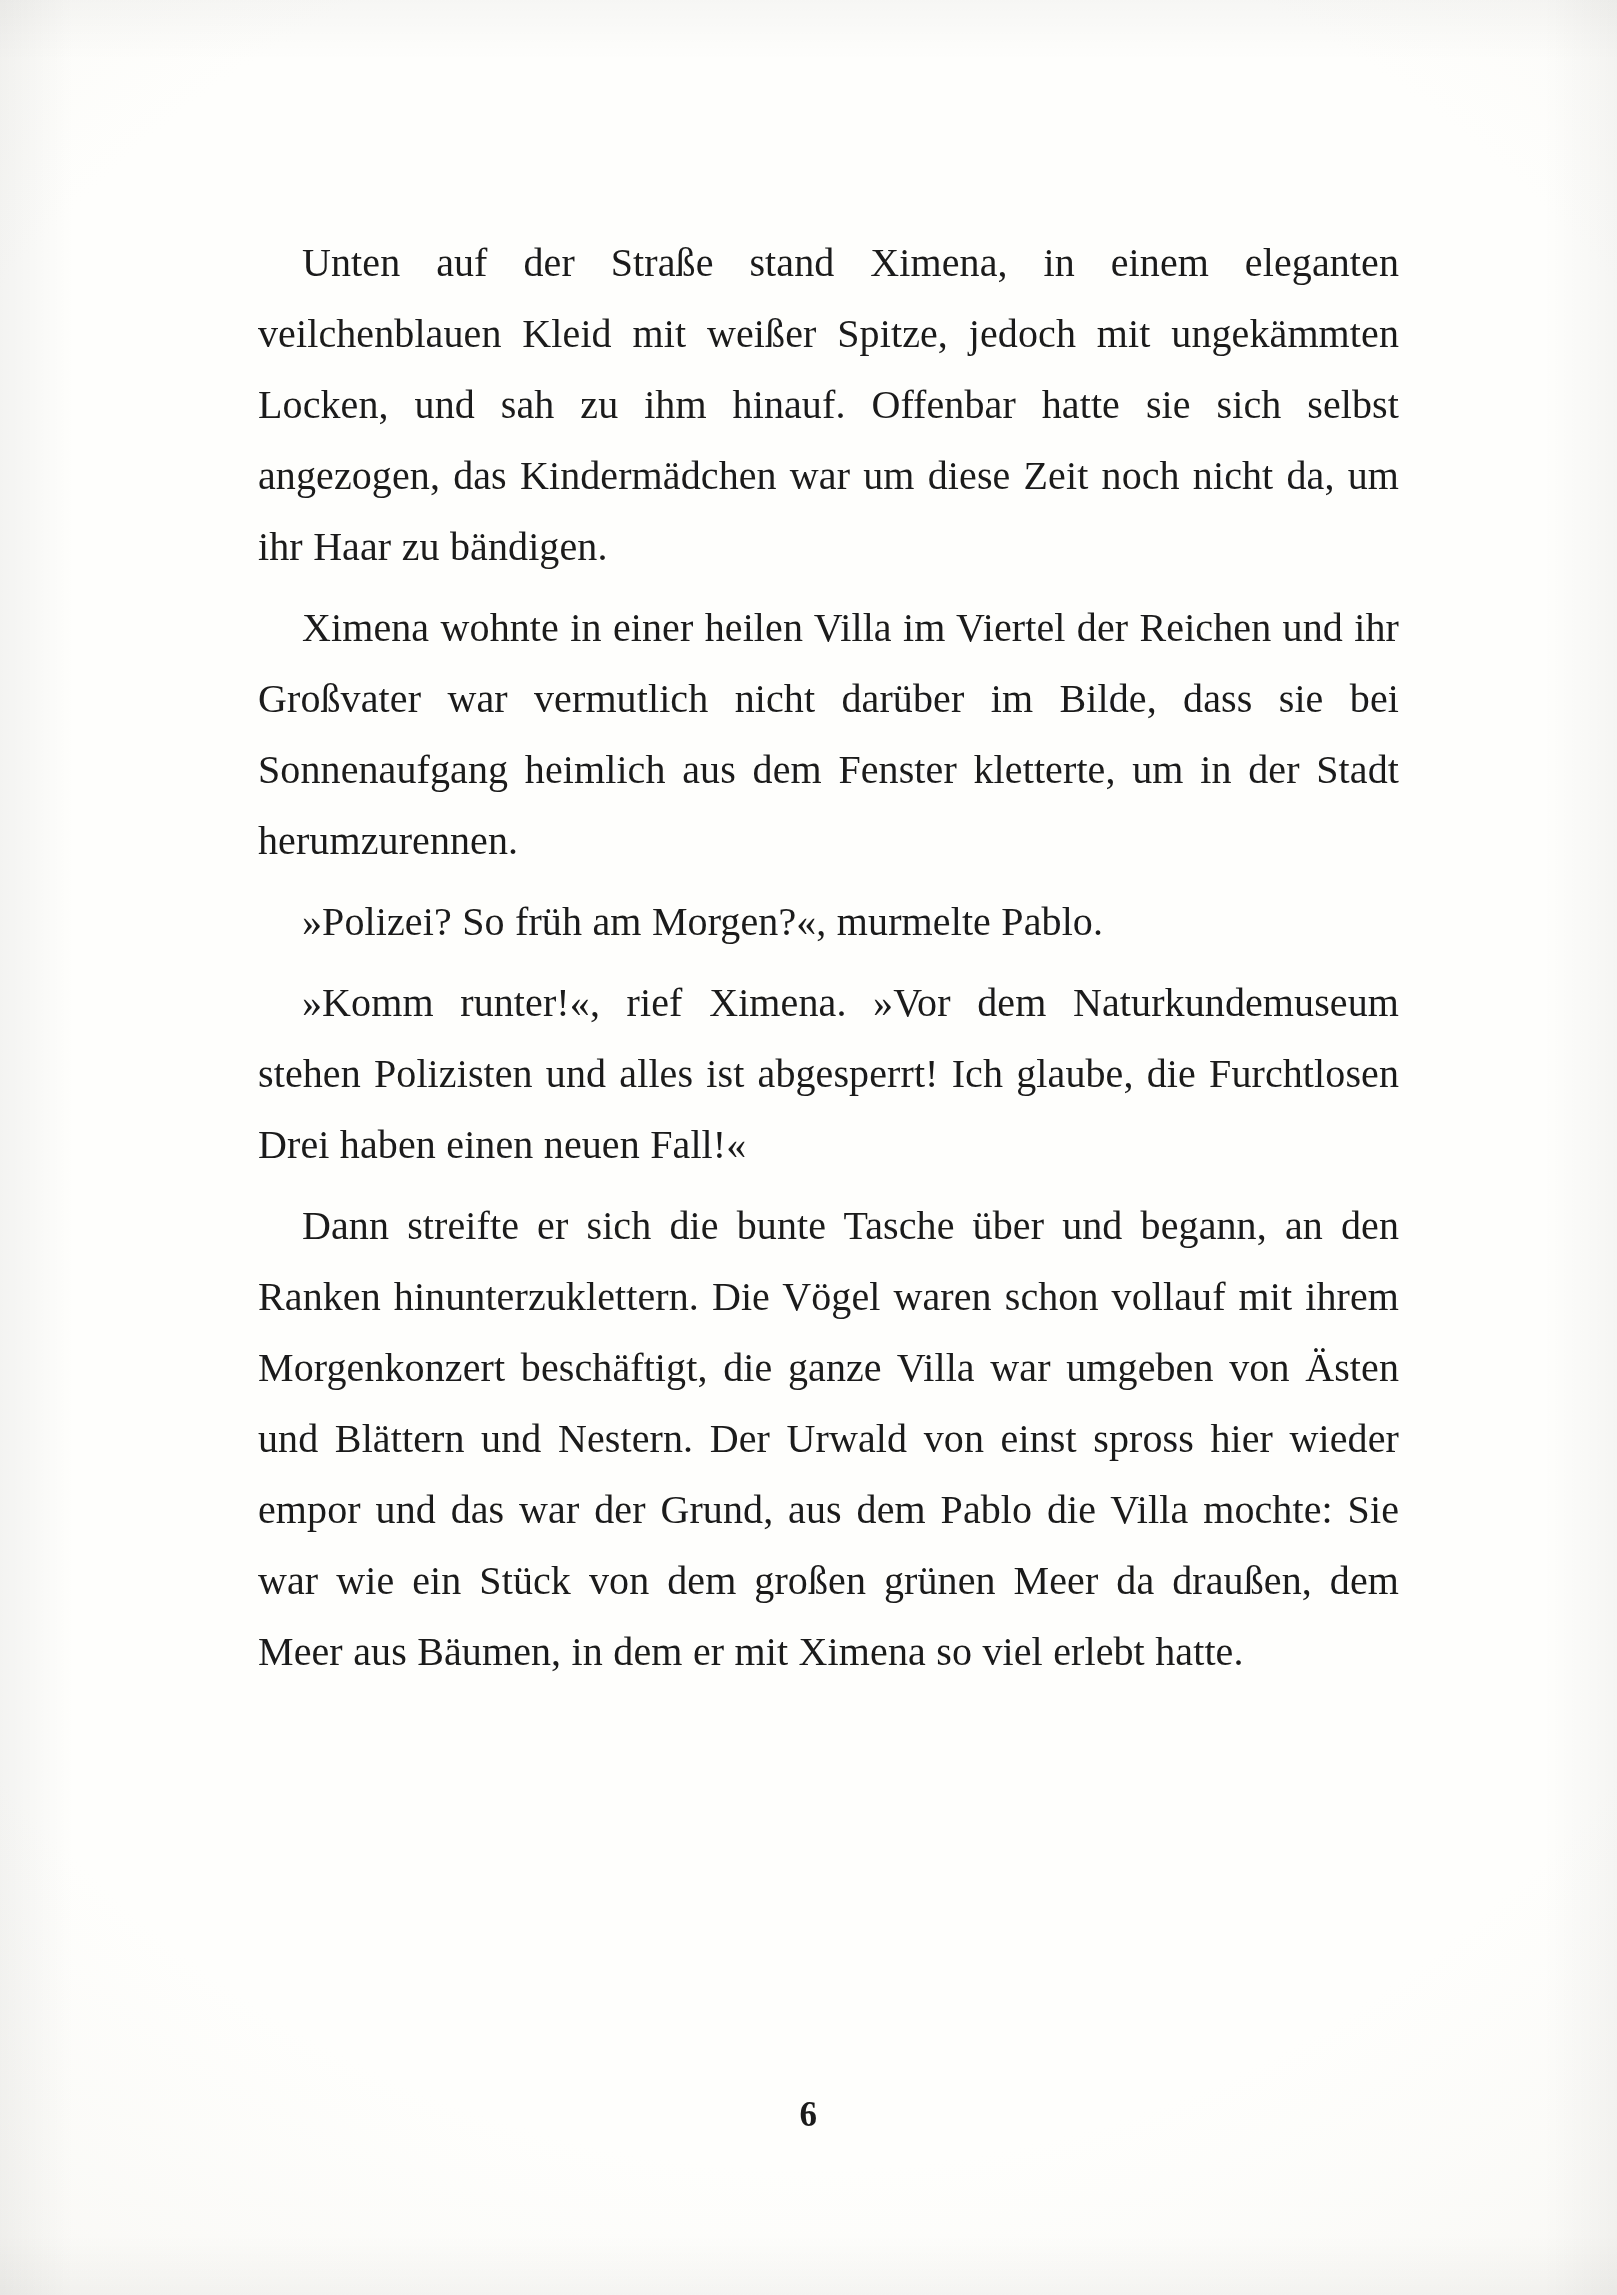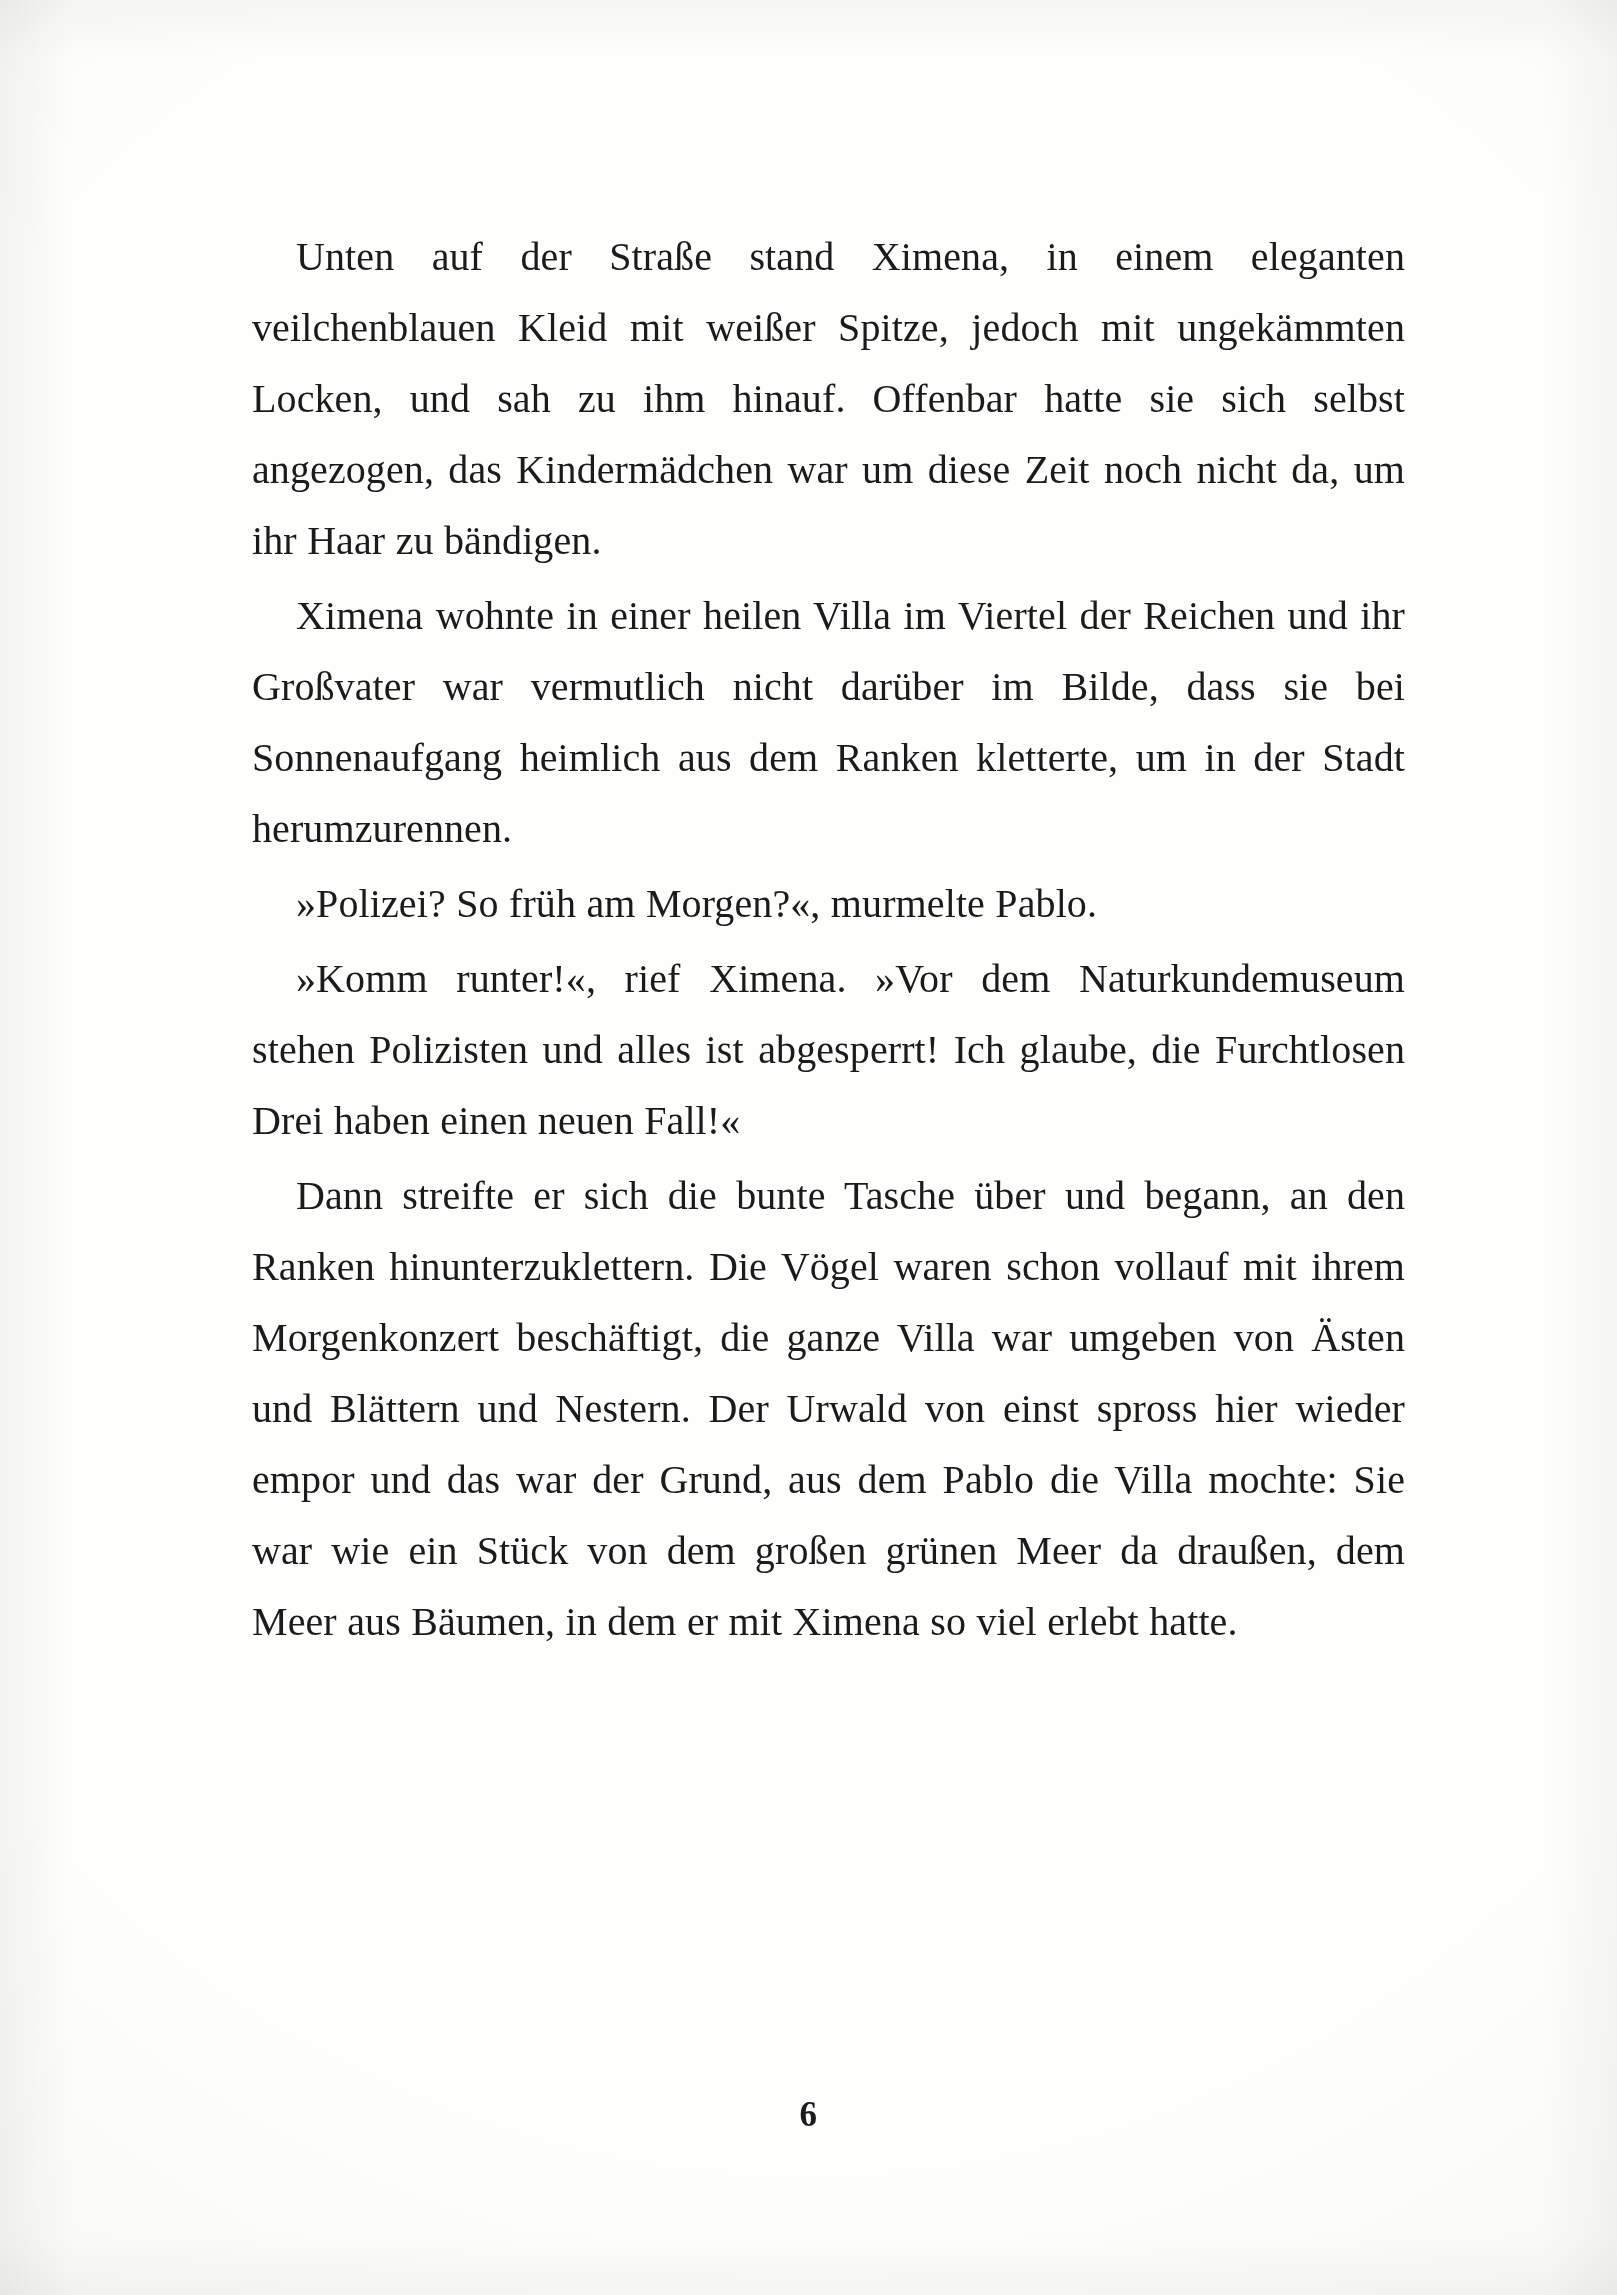--- a/index.html
+++ b/index.html
@@ -38,21 +38,21 @@
   }
 
   .text-block {
     position: absolute;
     left: 248px;
     top: 217px;
     width: 1161px;
   }
 
   p.para {
-    margin: 4px;
+    margin: 10px;
     font-size: 40px;
     line-height: 71px;
     text-align: justify;
     text-justify: inter-word;
     letter-spacing: 0.1px;
     word-spacing: 0.3px;
     hyphens: manual;
   }
 
   p.para + p.para {
@@ -75,21 +75,21 @@
     letter-spacing: 0.7px;
   }
 </style>
 </head>
 <body>
 
 <div class="page">
 
   <div class="text-block">
     <p class="para indent">Unten auf der Straße stand Ximena, in einem eleganten veilchenblauen Kleid mit weißer Spitze, jedoch mit ungekämmten Locken, und sah zu ihm hinauf. Offenbar hatte sie sich selbst angezogen, das Kindermädchen war um diese Zeit noch nicht da, um ihr Haar zu bändigen.</p>
-    <p class="para indent">Ximena wohnte in einer heilen Villa im Viertel der Reichen und ihr Großvater war vermutlich nicht darüber im Bilde, dass sie bei Sonnenaufgang heimlich aus dem Ranken kletterte, um in der Stadt herumzurennen.</p>
+    <p class="para indent">Ximena wohnte in einer heilen Villa im Viertel der Reichen und ihr Großvater war vermutlich nicht darüber im Bilde, dass sie bei Sonnenaufgang heimlich aus dem Fenster kletterte, um in der Stadt herumzurennen.</p>
     <p class="para indent">»Polizei? So früh am Morgen?«, murmelte Pablo.</p>
     <p class="para indent">»Komm runter!«, rief Ximena. »Vor dem Naturkundemuseum stehen Polizisten und alles ist abgesperrt! Ich glaube, die Furchtlosen Drei haben einen neuen Fall!«</p>
     <p class="para indent">Dann streifte er sich die bunte Tasche über und begann, an den Ranken hinunterzuklettern. Die Vögel waren schon vollauf mit ihrem Morgenkonzert beschäftigt, die ganze Villa war umgeben von Ästen und Blättern und Nestern. Der Urwald von einst spross hier wieder empor und das war der Grund, aus dem Pablo die Villa mochte: Sie war wie ein Stück von dem großen grünen Meer da draußen, dem Meer aus Bäumen, in dem er mit Ximena so viel erlebt hatte.</p>
   </div>
 
   <div class="folio">6</div>
 
 </div>
 
 

